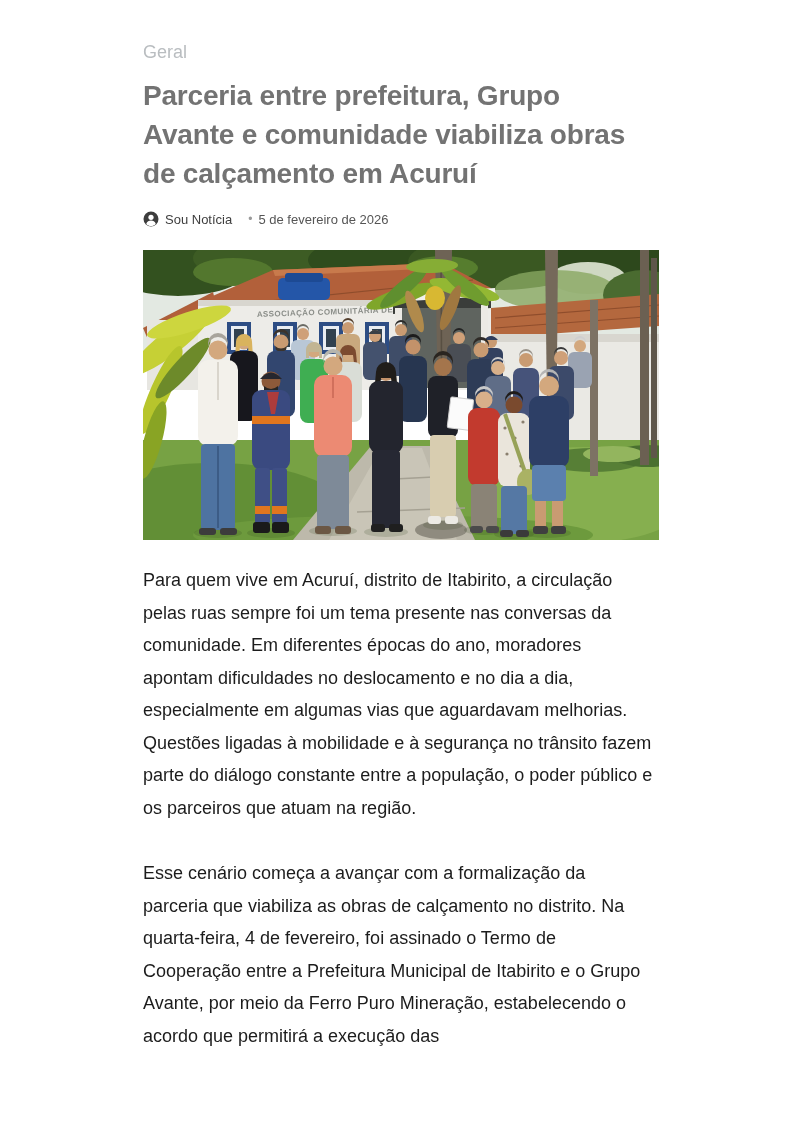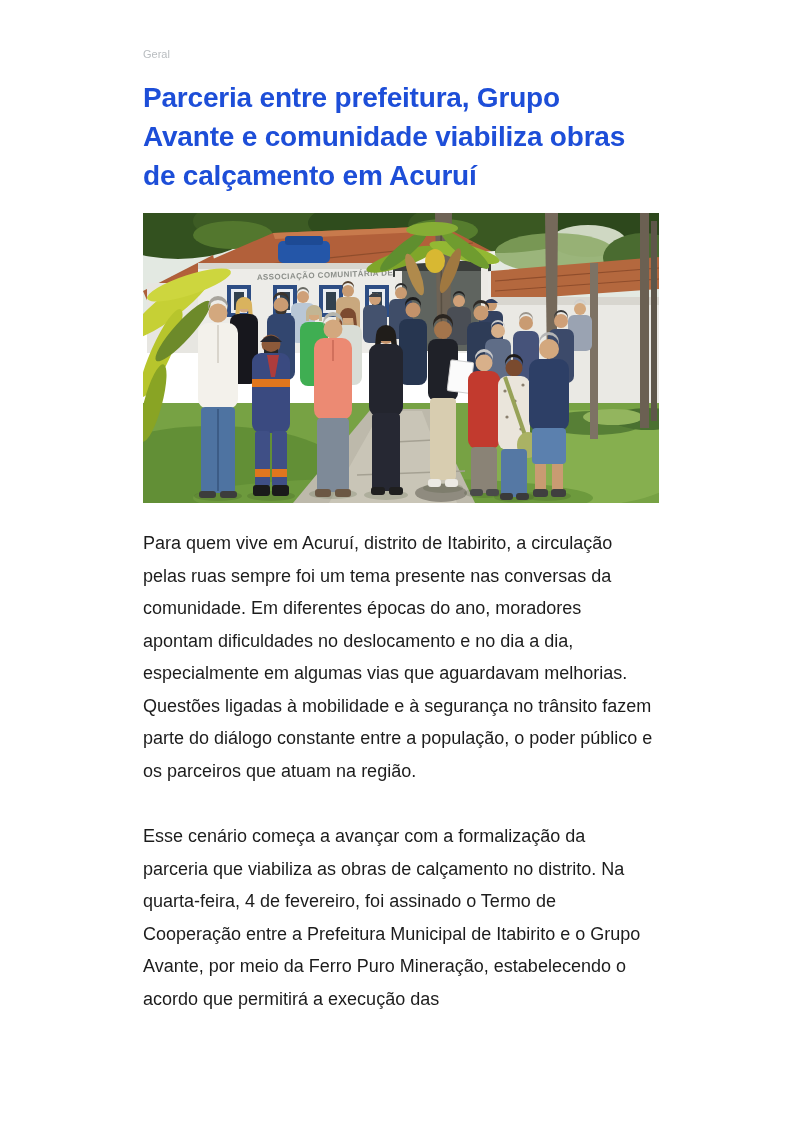--- a/index.html
+++ b/index.html
@@ -10,35 +10,35 @@
     height: 1132px;
     font-family: "Liberation Sans", sans-serif;
     -webkit-font-smoothing: antialiased;
   }
   .article-container {
     width: 516px;
     margin-left: 143px;
     padding-top: 44px;
   }
   .category {
-    font-size: 11px;
+    font-size: 18px;
     line-height: 13px;
     color: #b9bdc0;
     margin-bottom: 17px;
     display: inline-block;
     text-decoration: none;
     cursor: pointer;
   }
   h1.article-title {
     margin: 0 4px 18px 0;
     font-size: 28px;
     line-height: 39px;
     font-weight: 700;
     letter-spacing: -0.2px;
-    color: #1d4ed8;
+    color: #737373;
   }
   .byline {
     display: flex;
     align-items: center;
     font-size: 13px;
     color: #3e3e3e;
     margin-bottom: 23px;
   }
   .byline .author-icon {
     width: 16px;
@@ -76,20 +76,30 @@
 </style>
 </head>
 <body>
 
 <div class="article-container">
 
   <a class="category">Geral</a>
 
   <h1 class="article-title">Parceria entre prefeitura, Grupo Avante e comunidade viabiliza obras de calçamento em Acuruí</h1>
 
+  <div class="byline">
+    <svg class="author-icon" viewBox="0 0 16 16">
+      <circle cx="8" cy="8" r="7.5" fill="#3d3d3d"></circle>
+      <circle cx="8" cy="6.3" r="2.6" fill="#ffffff"></circle>
+      <path d="M3.2 12.9 C4 10.6 6 9.6 8 9.6 C10 9.6 12 10.6 12.8 12.9 C11.5 14.2 9.8 15 8 15 C6.2 15 4.5 14.2 3.2 12.9 Z" fill="#ffffff"></path>
+    </svg>
+    <span class="author-name">Sou Notícia</span>
+    <span class="separator">•</span>
+    <span class="publish-date">5 de fevereiro de 2026</span>
+  </div>
 
   <svg class="article-photo" viewBox="0 0 516 290" preserveAspectRatio="none">
 
     <rect x="0" y="0" width="516" height="120" fill="#e3e9e2"></rect>
 
     <g>
       <ellipse cx="35" cy="14" rx="75" ry="32" fill="#33511f"></ellipse>
       <ellipse cx="135" cy="8" rx="85" ry="26" fill="#3d5c24"></ellipse>
       <ellipse cx="240" cy="10" rx="75" ry="24" fill="#2f4c1d"></ellipse>
       <ellipse cx="355" cy="12" rx="90" ry="28" fill="#3a5822"></ellipse>

